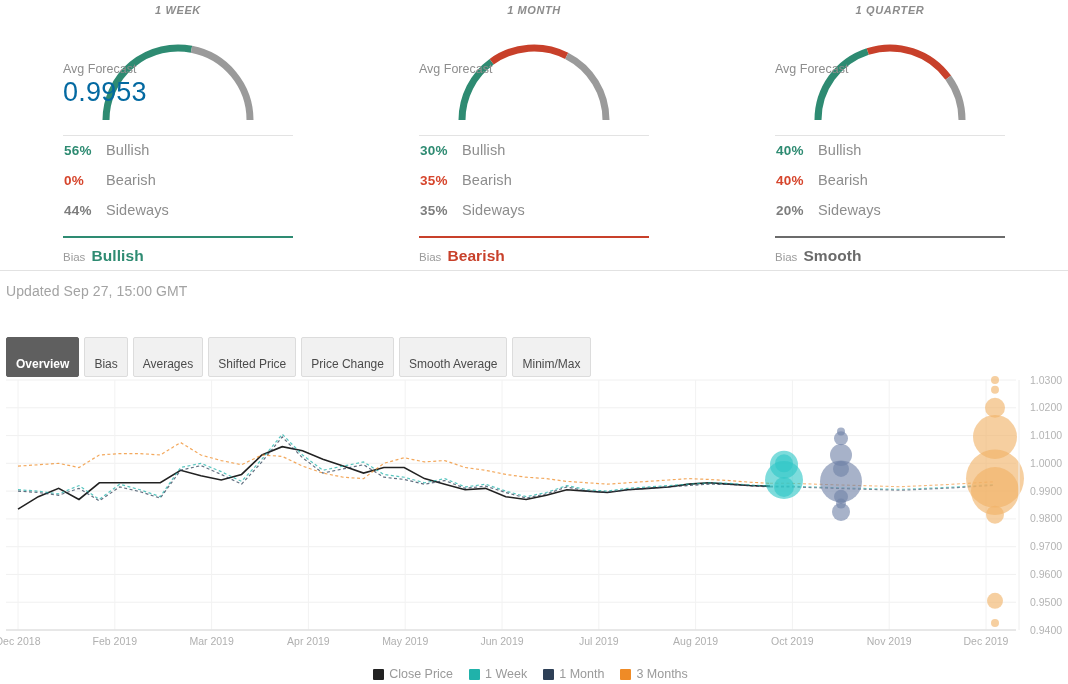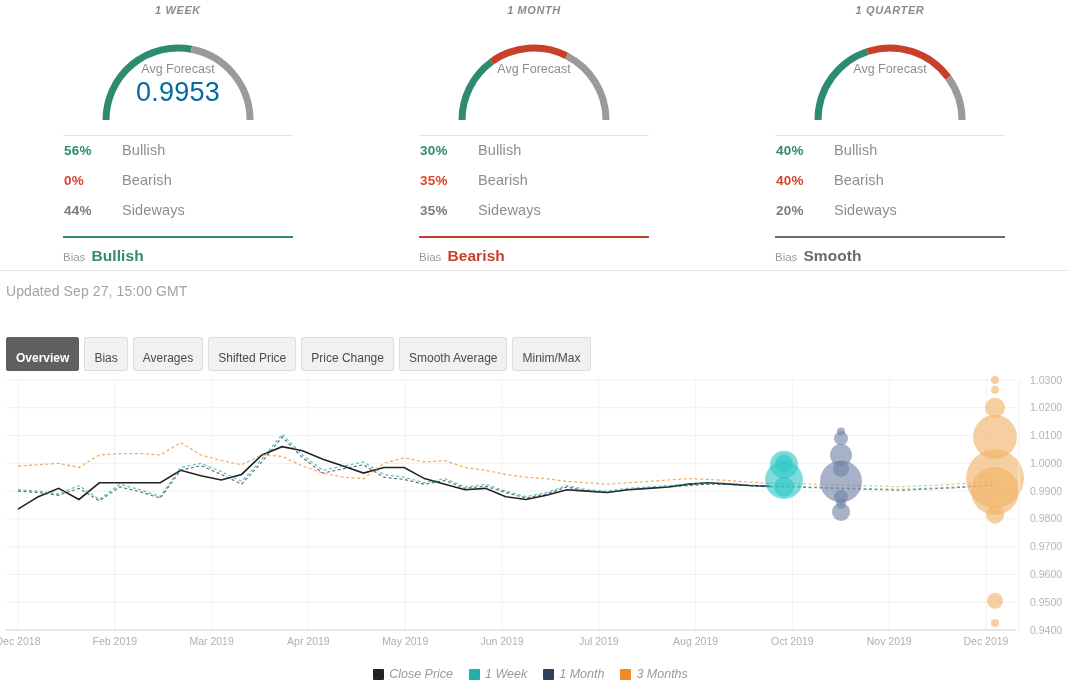--- a/index.html
+++ b/index.html
@@ -17,30 +17,30 @@
   .panel{width:356px;position:relative;}
   .panel-inner{width:230px;margin:0 auto;position:relative;}
   .panel-title{
     text-align:center;font-style:italic;font-weight:bold;
     font-size:11px;letter-spacing:.6px;color:#8c8c8c;
     padding-top:2px;height:16px;line-height:16px;
   }
   .gauge-wrap{position:relative;height:100px;margin-top:4px;}
   .gauge-svg{display:block;margin:0 auto;}
   .gauge-center{
-    position:absolute;left:0;right:0;top:40px;text-align:center;
+    position:absolute;left:0;right:0;top:40px;
     pointer-events:none;
   }
   .gauge-label{font-size:12.5px;color:#8d8d8d;line-height:15px;}
   .gauge-value{font-size:27px;color:#0369a1;line-height:31px;letter-spacing:.2px;}
 
   .hr-top{height:1px;background:#e3e3e3;margin:13px 0 0 0;}
 
   .stats{padding:6px 0 0 0;}
-  .stat-row{display:flex;align-items:baseline;height:30px;gap:16px;}
+  .stat-row{display:flex;align-items:baseline;height:30px;}
   .stat-pct{
     width:42px;font-size:13.5px;font-weight:bold;text-align:left;
     padding-left:1px;letter-spacing:.2px;
   }
   .stat-name{font-size:14.5px;color:#8d8d8d;letter-spacing:.1px;}
   .pct-bull{color:#2e8b72;}
   .pct-bear{color:#d6452c;}
   .pct-side{color:#7d7d7d;}
 
   .hr-bias{height:2px;margin-top:4px;background:#8d8d8d;}
@@ -53,35 +53,35 @@
   .updated{
     position:absolute;left:6px;top:283px;font-size:14px;color:#a3a3a3;
     letter-spacing:.1px;
   }
 
   
   .tabs{position:absolute;left:6px;top:337px;display:flex;gap:5px;}
   .tab{
     font-size:12px;color:#4b4b4b;background:#f1f1f1;
     border:1px solid #dcdcdc;border-radius:2px;
-    padding:14px 9px 6px 9px;line-height:12px;white-space:nowrap;
+    padding:20px 9px 6px 9px;line-height:12px;white-space:nowrap;
     cursor:pointer;
   }
   .tab.active{background:#5f5f5f;color:#ffffff;border-color:#5f5f5f;font-weight:bold;}
 
   
   .chart{position:absolute;left:0;top:372px;width:996px;height:312px;}
   .chart svg{display:block;}
   .axis-y text{font-size:10.5px;fill:#b4b4b4;font-family:"Liberation Sans",sans-serif;}
   .axis-x text{font-size:10.5px;fill:#b0b0b0;font-family:"Liberation Sans",sans-serif;}
 
   .legend{
     position:absolute;left:0;top:667px;width:1068px;
     display:flex;justify-content:center;align-items:center;gap:9px;
-    font-size:12.5px;color:#9a9a9a;font-style:italic;
+    font-size:12.5px;color:#9a9a9a;
   }
   .legend-item{display:flex;align-items:center;gap:5px;margin-right:7px;}
   .legend-swatch{width:11px;height:11px;display:inline-block;border-radius:1px;}
 </style>
 </head>
 <body>
 
 <div class="app">
 
   <div class="panels" id="panels">

